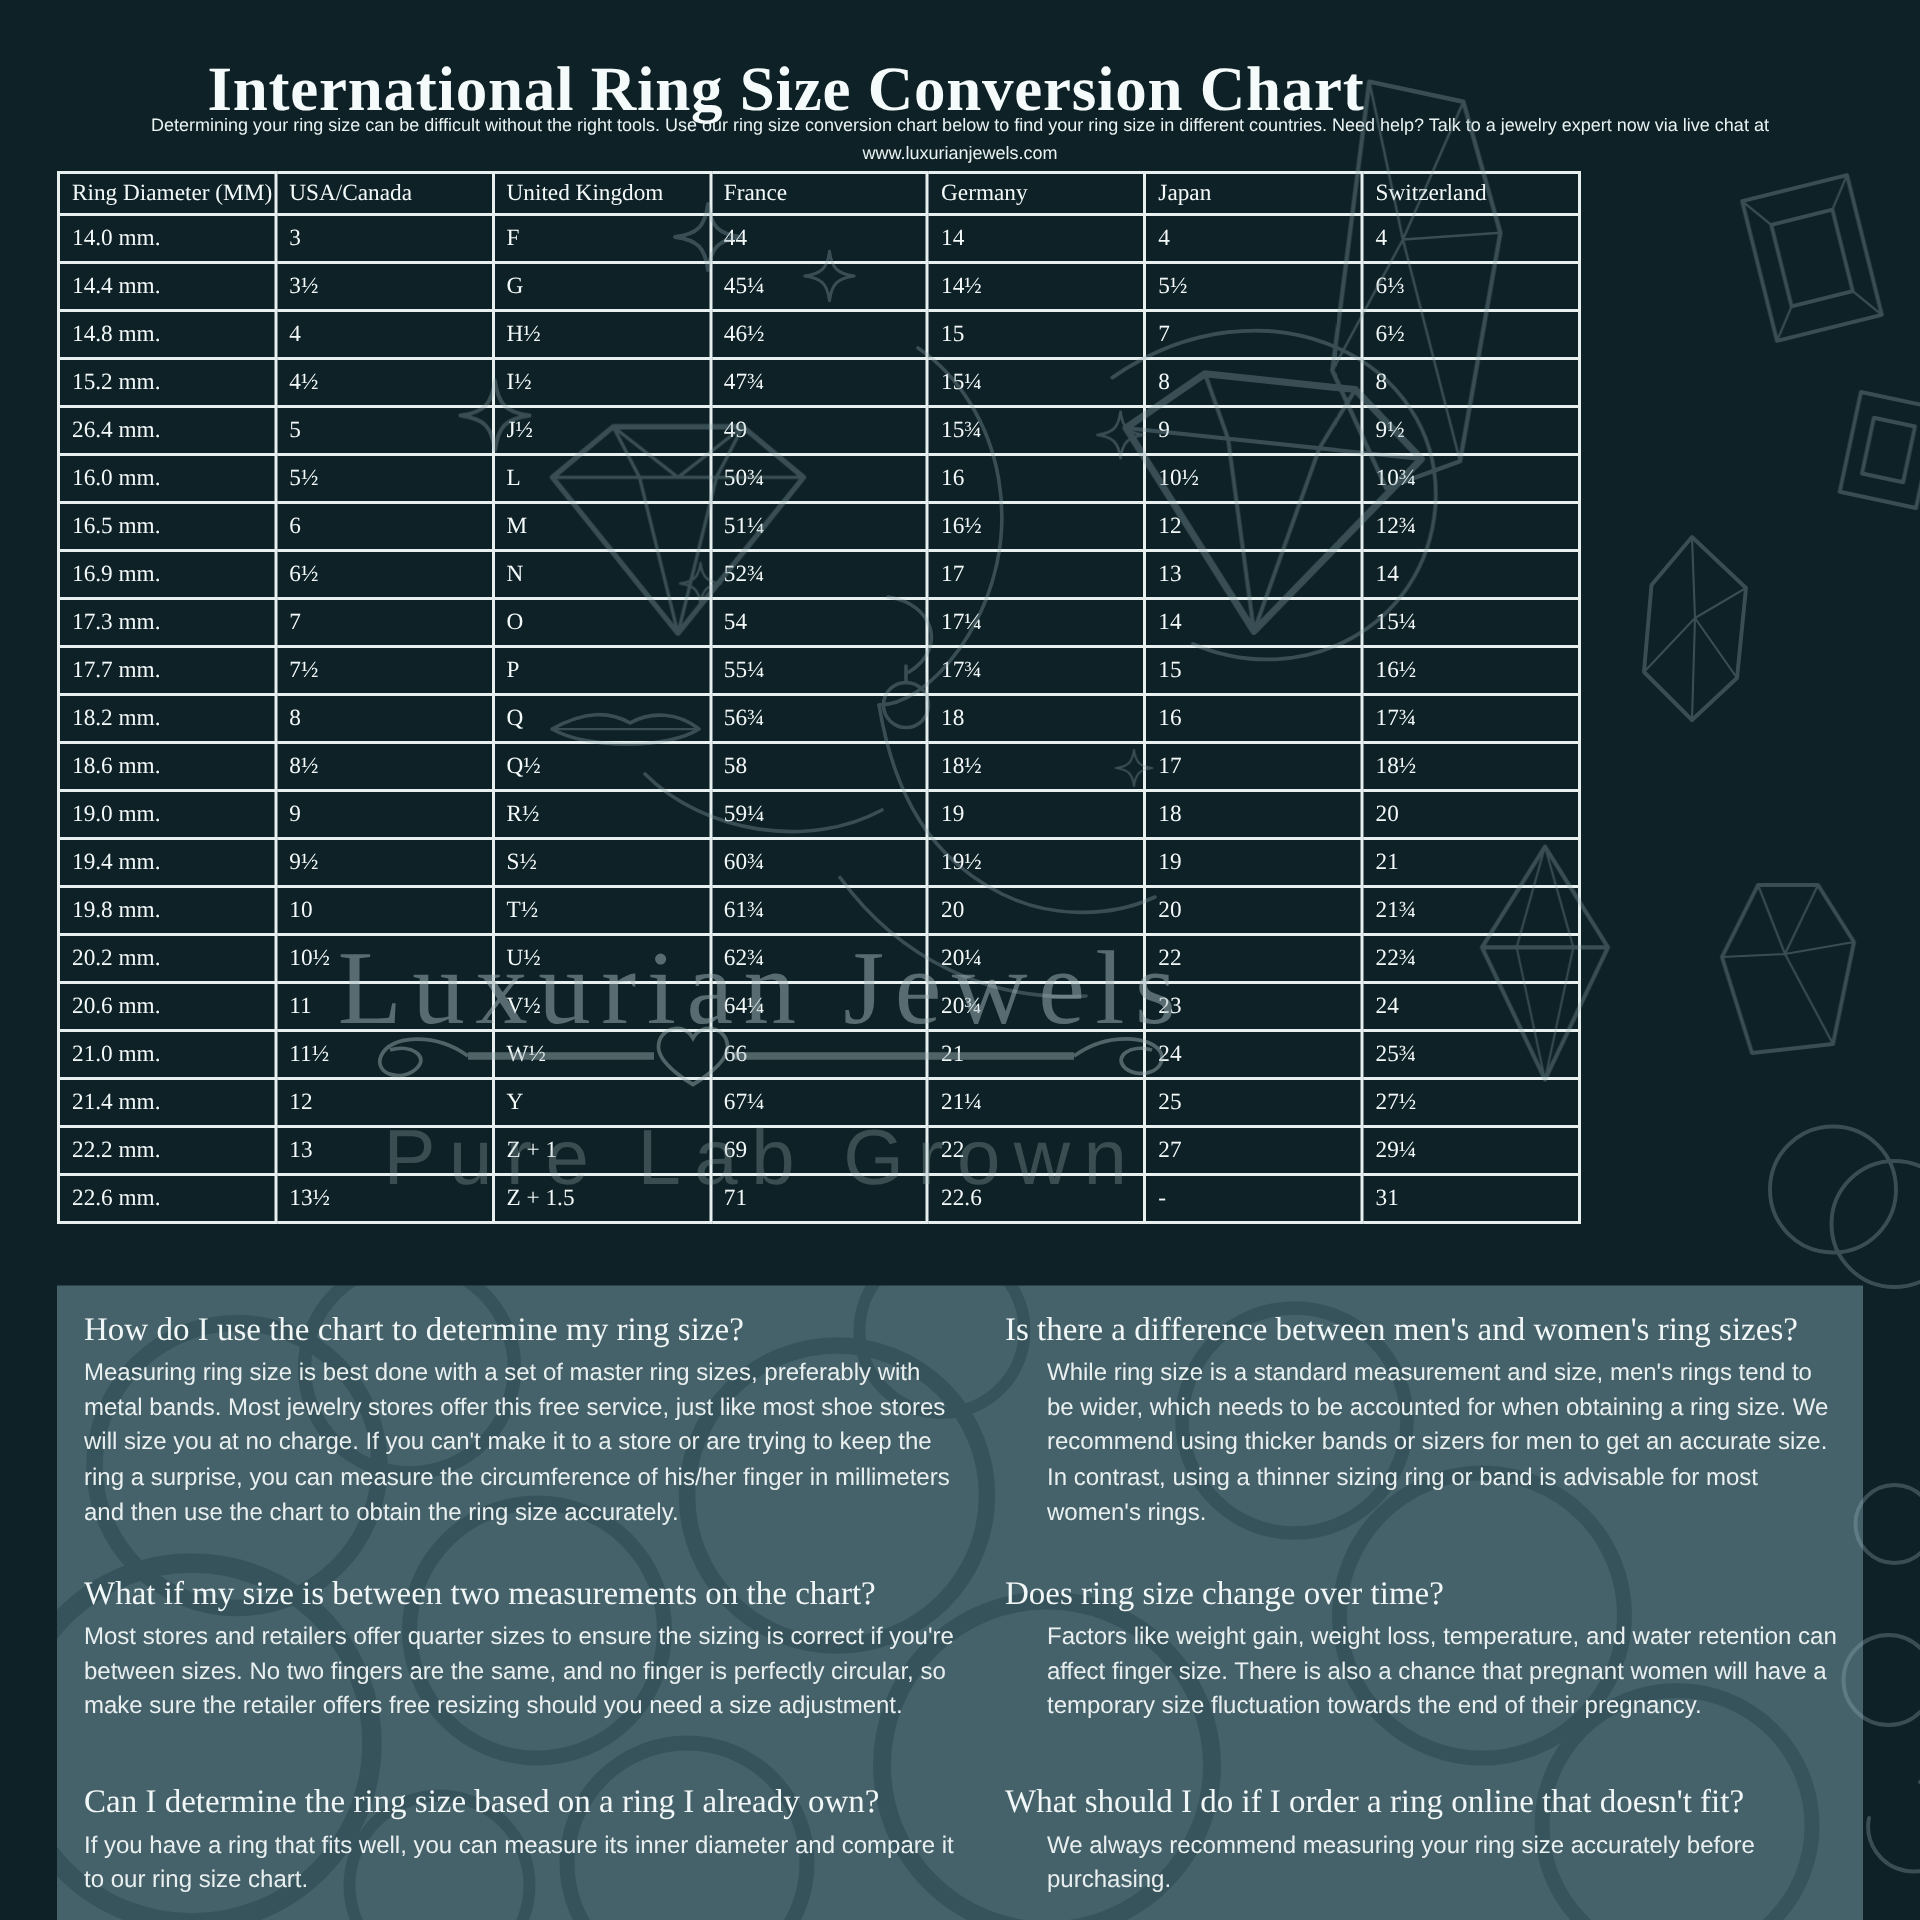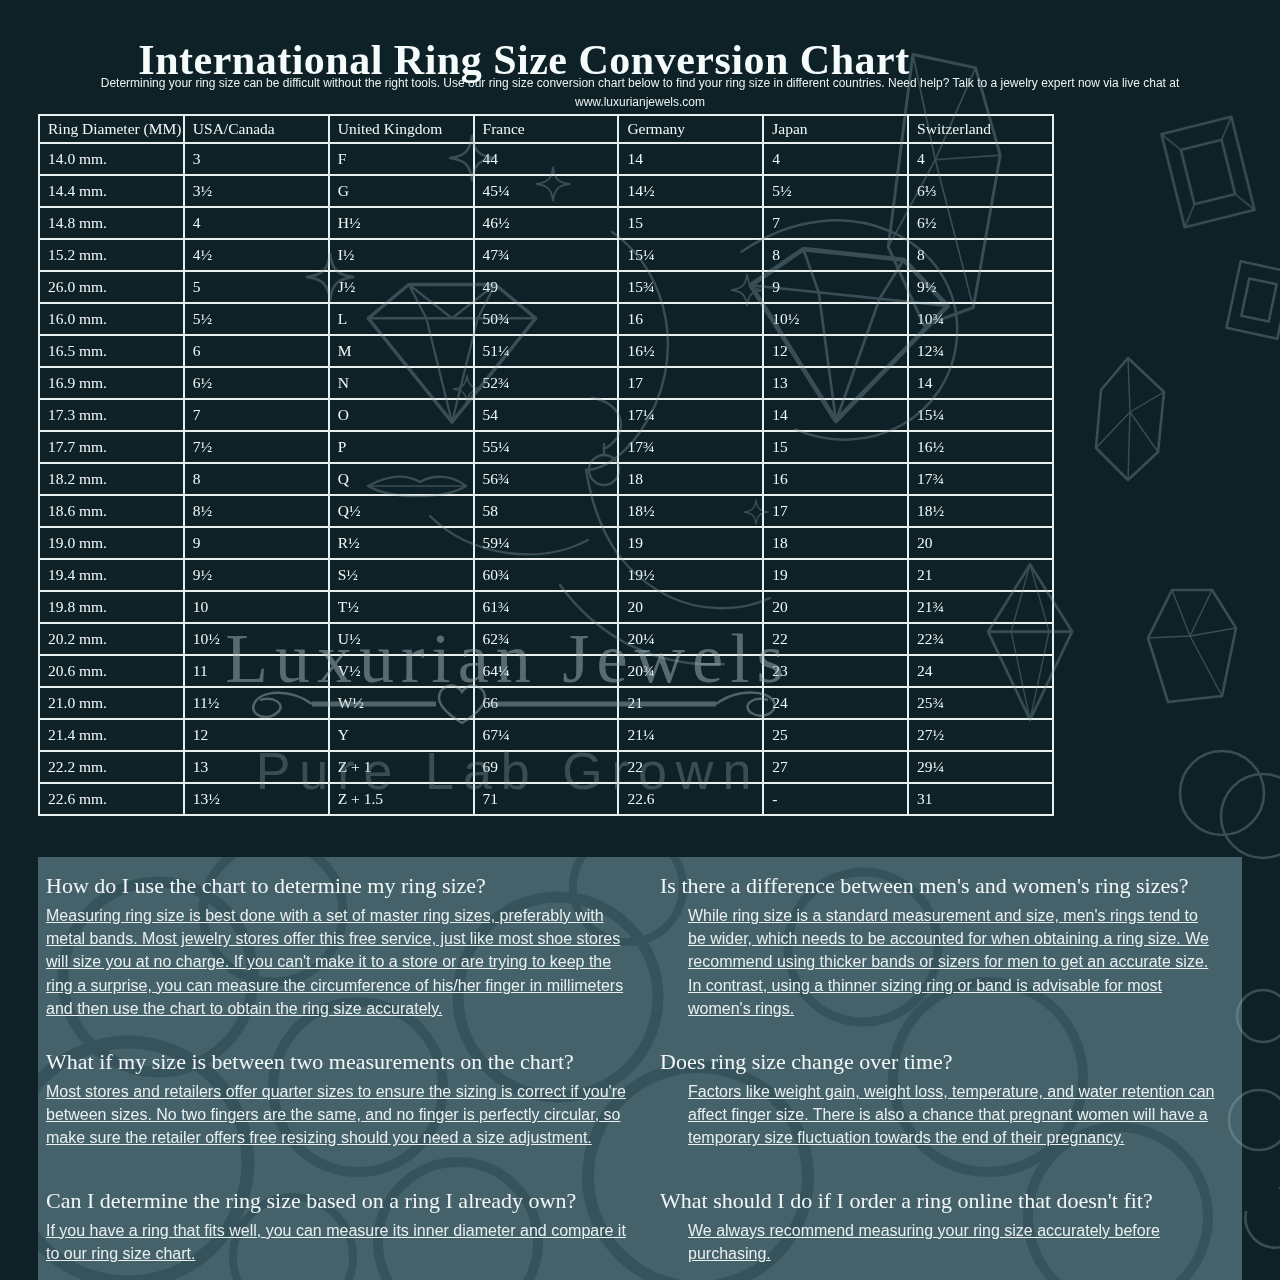--- a/index.html
+++ b/index.html
@@ -31,31 +31,31 @@
   .ring-table td{height:30px;}
   svg.decor{position:absolute;left:0;top:0;z-index:2;pointer-events:none;}
   .faq{
     position:absolute;left:38px;top:857px;width:1204px;height:423px;
     background:#45626b;z-index:1;
   }
   .faq .texture{position:absolute;left:0;top:0;z-index:0;pointer-events:none;}
   .faq-grid{
     position:relative;z-index:1;display:grid;
     grid-template-columns:598px 560px;column-gap:16px;
-    padding:16px 0 0 8px;
+    padding:16px 0 0 18px;
   }
   .faq-col{display:grid;grid-template-rows:176px 139px auto;align-content:start;}
   .faq-block{overflow:visible;}
   .faq-q{
     margin:0 0 5px 0;font-weight:normal;font-size:22px;color:#f1f6f6;
     font-family:"Liberation Serif", serif;white-space:nowrap;
   }
   .faq-a{
     margin:0;font-family:"Liberation Sans", sans-serif;
-    font-size:16px;line-height:1.45;color:#e9efef;max-width:585px;text-decoration:underline;
+    font-size:16px;line-height:1.45;color:#e9efef;max-width:585px;
   }
   .faq-col-right .faq-a{max-width:560px;margin-left:28px;}
 </style>
 </head>
 <body>
 
 <h1 class="title">International Ring Size Conversion Chart</h1>
 <p class="subtitle">Determining your ring size can be difficult without the right tools. Use our ring size conversion chart below to find your ring size in different countries. Need help? Talk to a jewelry expert now via live chat at www.luxurianjewels.com</p>
 
 <table class="ring-table">
@@ -101,21 +101,21 @@
       <tr>
         <td>15.2 mm.</td>
         <td>4½</td>
         <td>I½</td>
         <td>47¾</td>
         <td>15¼</td>
         <td>8</td>
         <td>8</td>
       </tr>
       <tr>
-        <td>26.0 mm.</td>
+        <td>26.4 mm.</td>
         <td>5</td>
         <td>J½</td>
         <td>49</td>
         <td>15¾</td>
         <td>9</td>
         <td>9½</td>
       </tr>
       <tr>
         <td>16.0 mm.</td>
         <td>5½</td>

